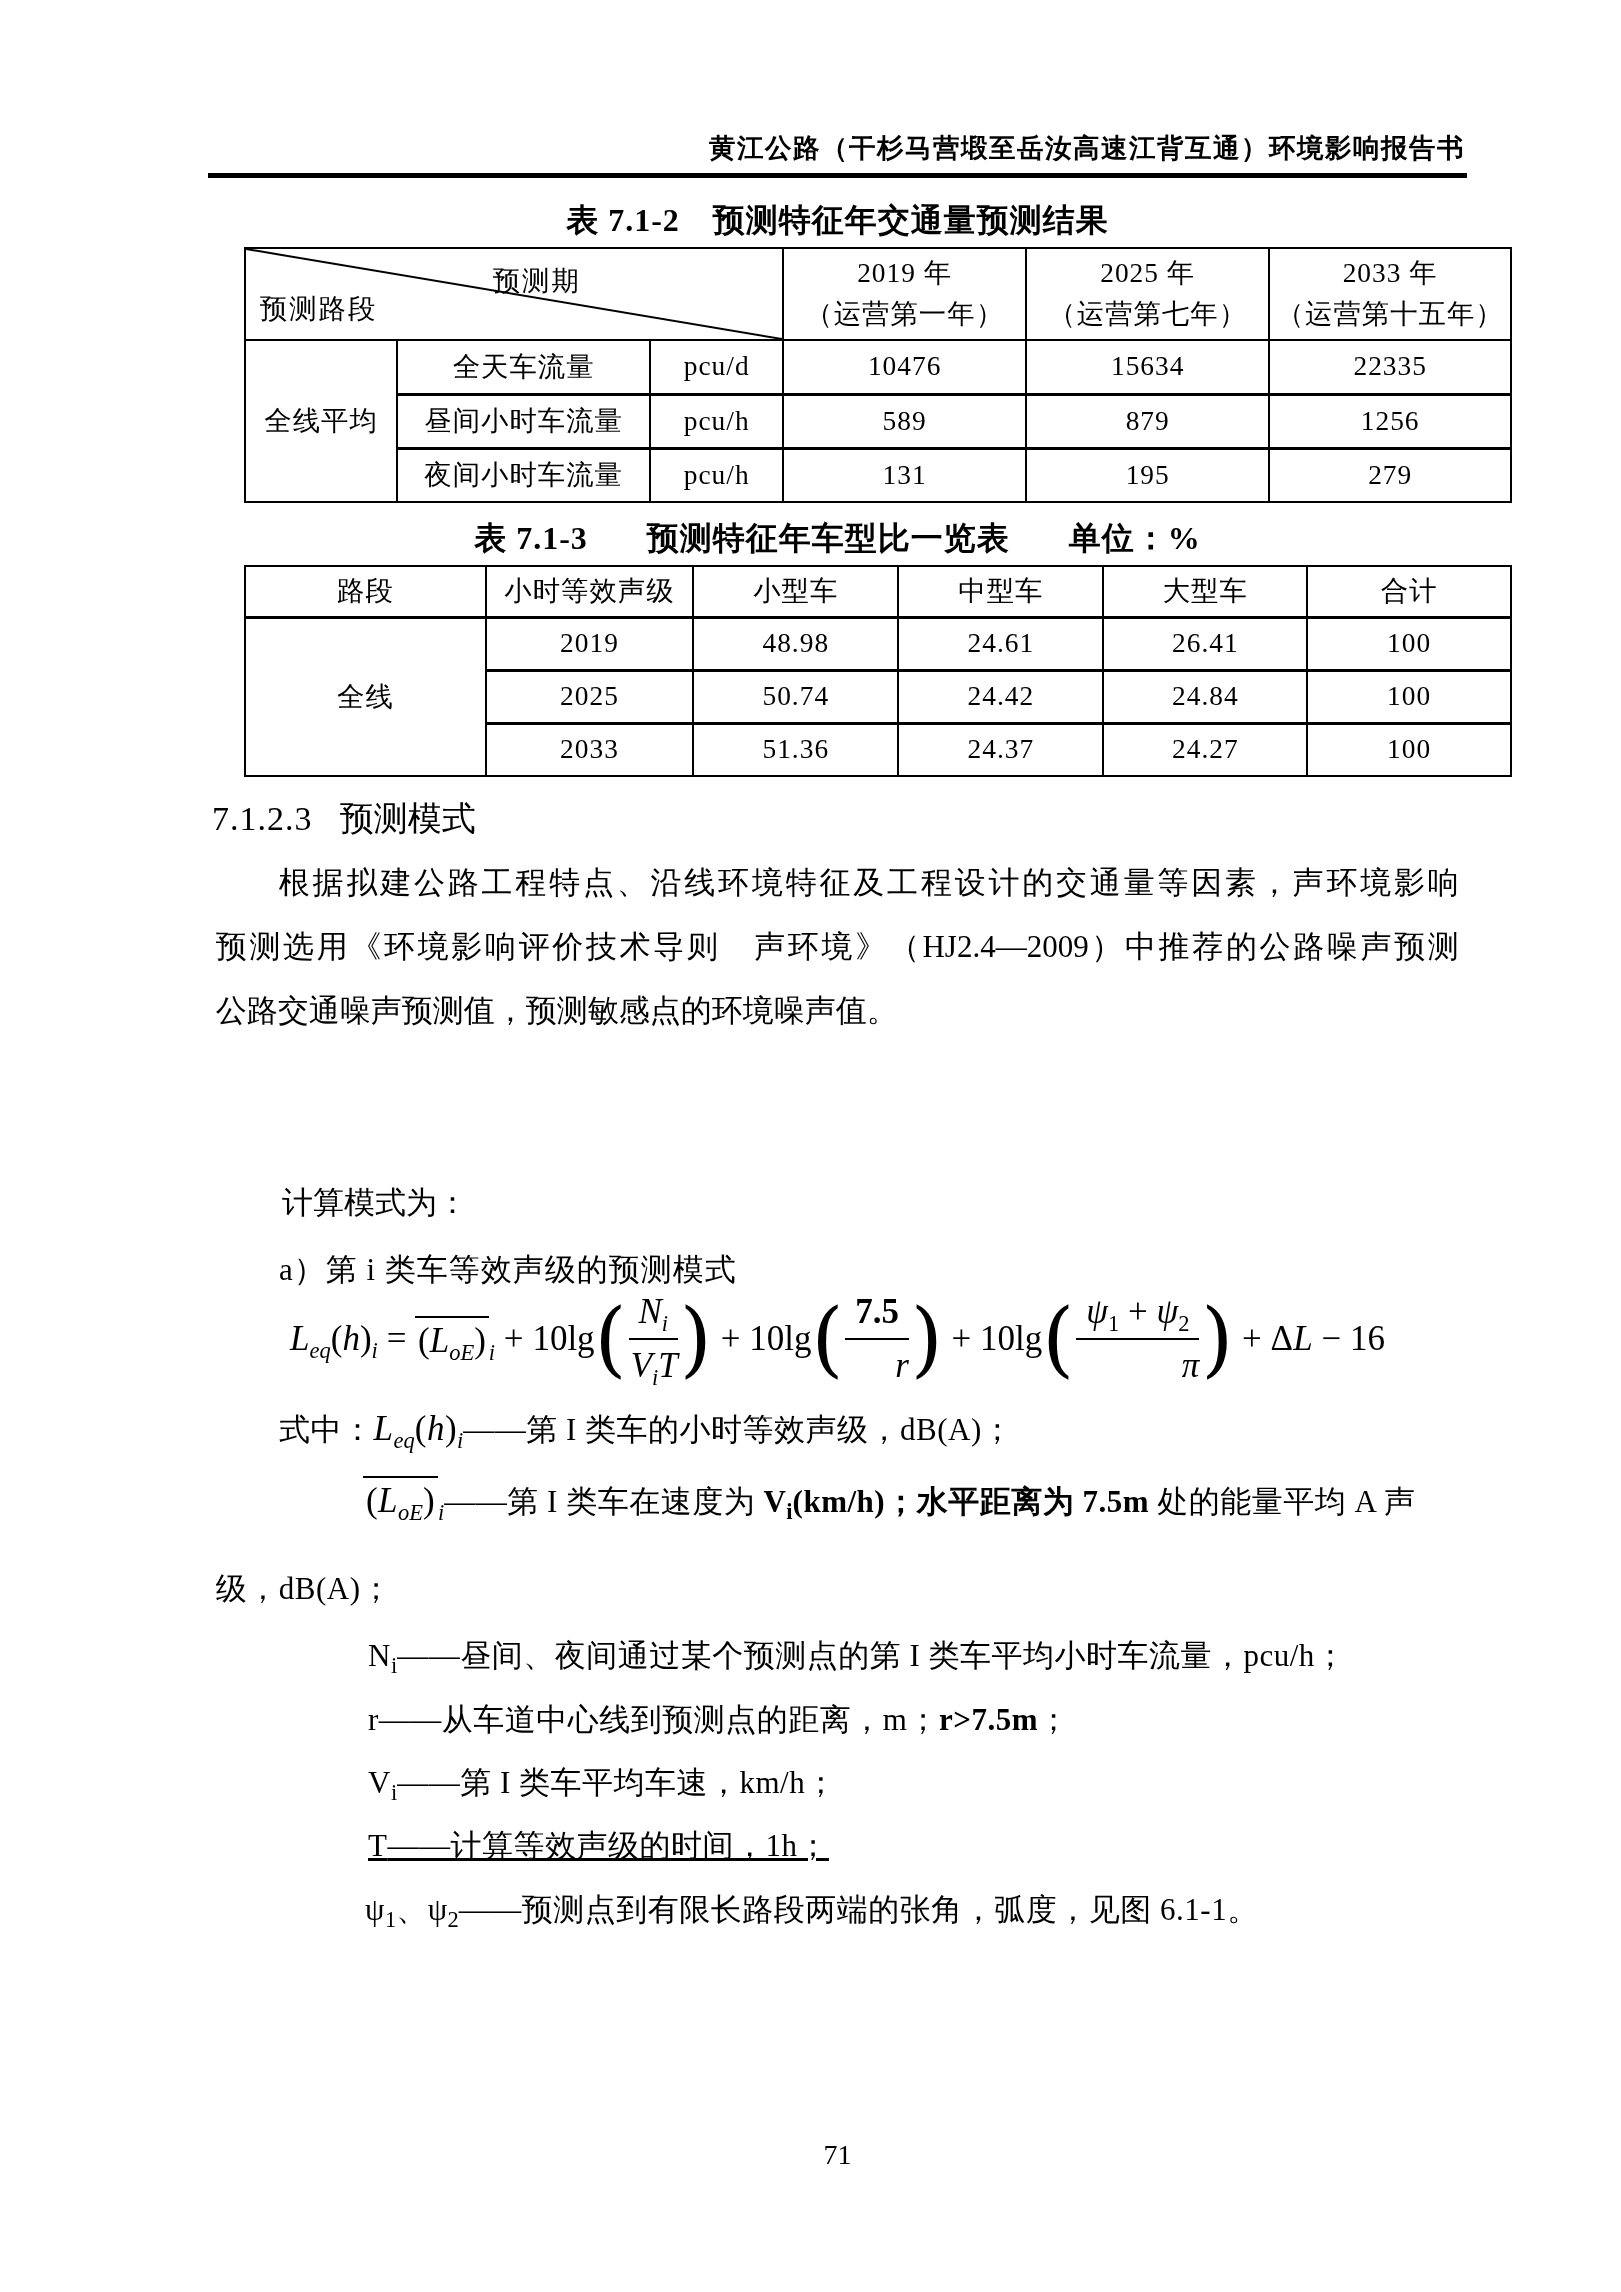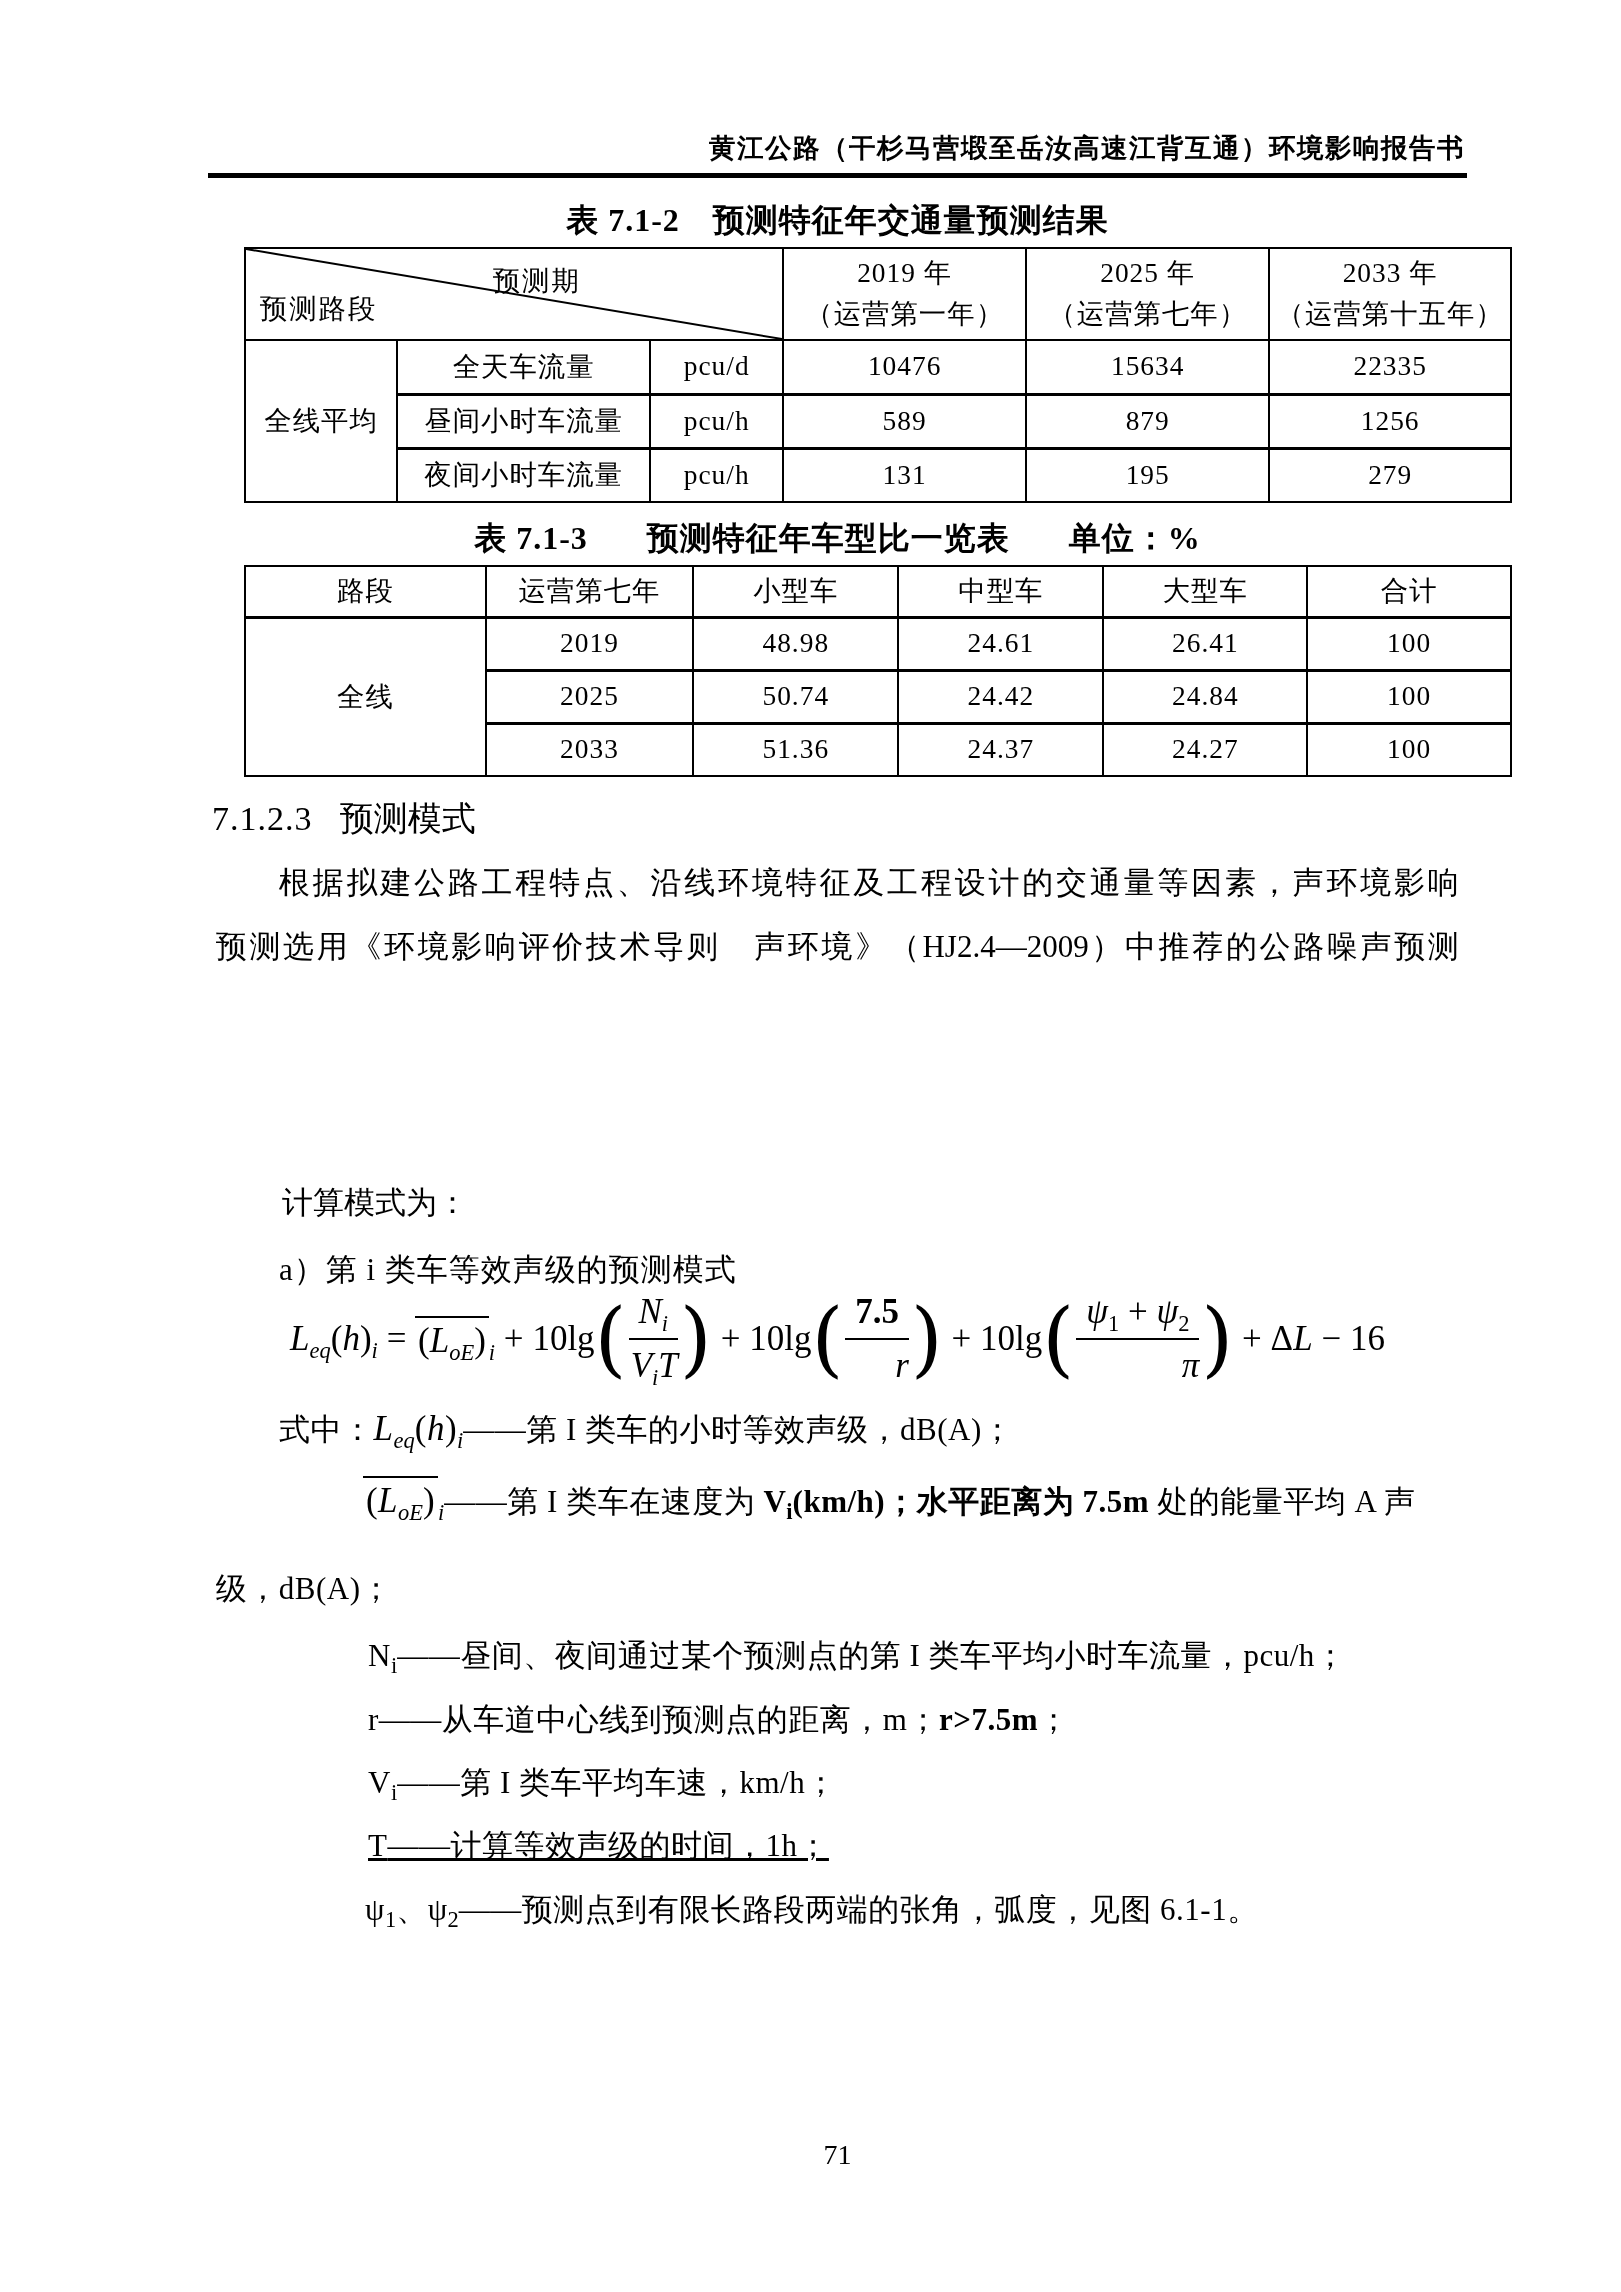--- a/index.html
+++ b/index.html
@@ -163,21 +163,21 @@
         <col style="width:19%">
           <col style="width:16.4%">
           <col style="width:16.2%">
         <col style="width:16.2%">
           <col style="width:16.1%">
           <col style="width:16.1%">
       </colgroup>
       <thead>
         <tr>
           <td>路段</td>
-          <td>运营第七年</td>
+          <td>小时等效声级</td>
           <td>小型车</td>
           <td>中型车</td>
           <td>大型车</td>
           <td>合计</td>
         </tr>
       </thead>
       <tbody>
         <tr>
           <td rowspan="3">全线</td>
           <td>2019</td>
@@ -203,20 +203,21 @@
       </tbody>
     </table>
 
     <div class="sec-head">
       <span class="sec-num">7.1.2.3</span><span>预测模式</span>
     </div>
 
     <div class="para">
       <div class="pline first">根据拟建公路工程特点、沿线环境特征及工程设计的交通量等因素，声环境影响</div>
       <div class="pline">预测选用《环境影响评价技术导则　声环境》（HJ2.4—2009）中推荐的公路噪声预测</div>
+      <div class="pline last">公路交通噪声预测值，预测敏感点的环境噪声值。</div>
     </div>
 
     <div class="calc-line">计算模式为：</div>
     <div class="item-a">a）第 i 类车等效声级的预测模式</div>
 
     <div class="formula">
       <span class="fgroup"><span class="fv">L</span><sub class="fs fi">eq</sub><span class="fn">(</span><span class="fv">h</span><span class="fn">)</span><sub class="fs fi">i</sub></span>
       <span class="fop">=</span>
       <span class="fgroup"><span class="obar"><span class="fn">(</span><span class="fv">L</span><sub class="fs fi">oE</sub><span class="fn">)</span></span><sub class="fs fi">i</sub></span>
       <span class="fop">+</span>

